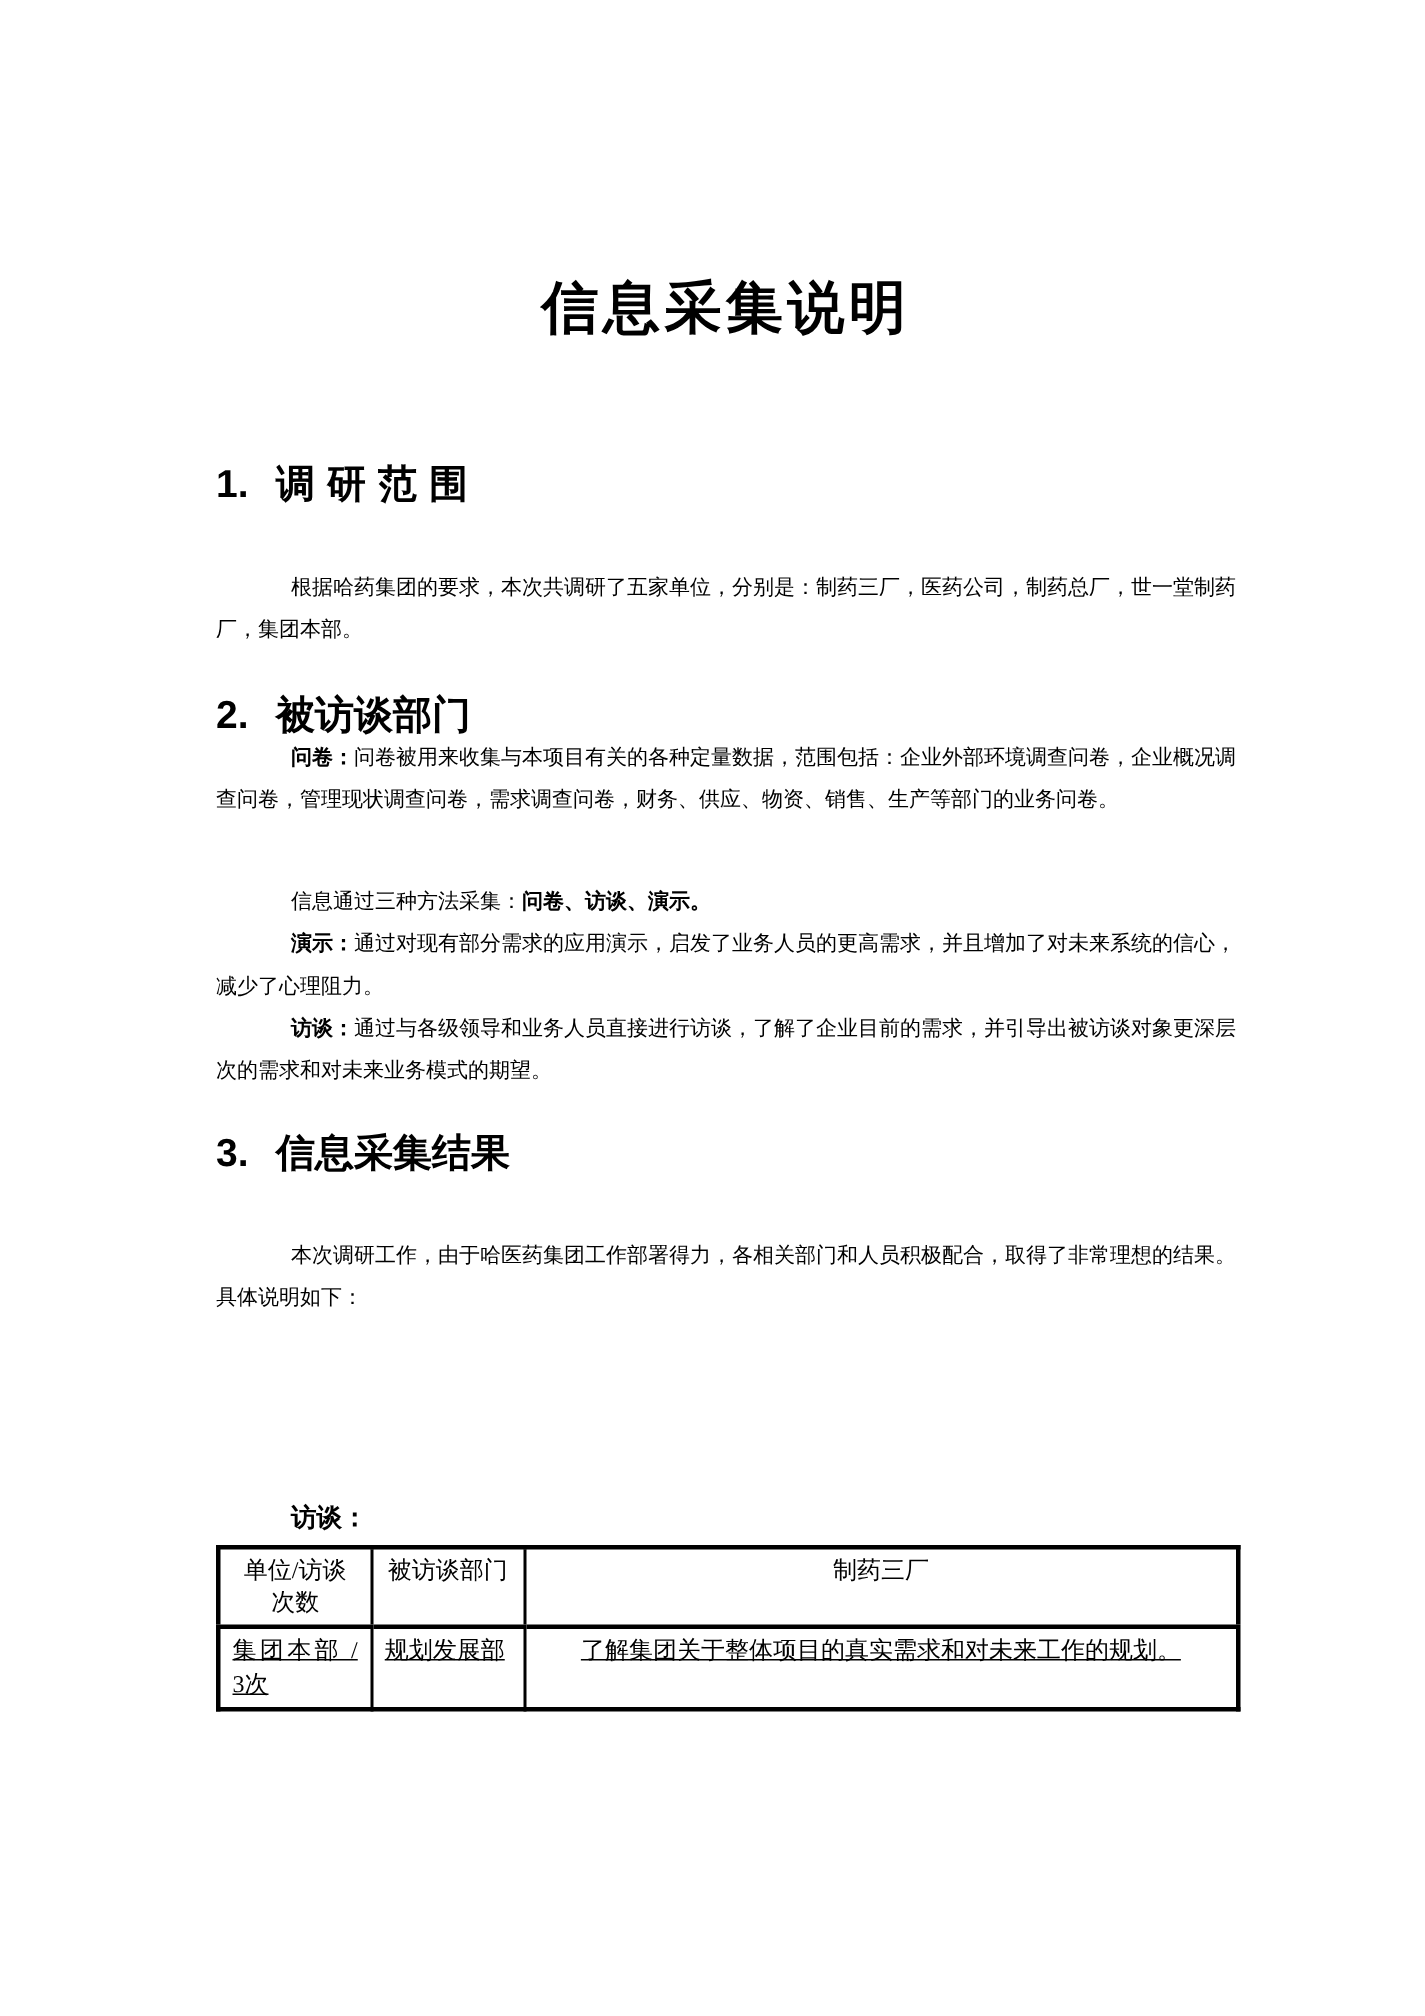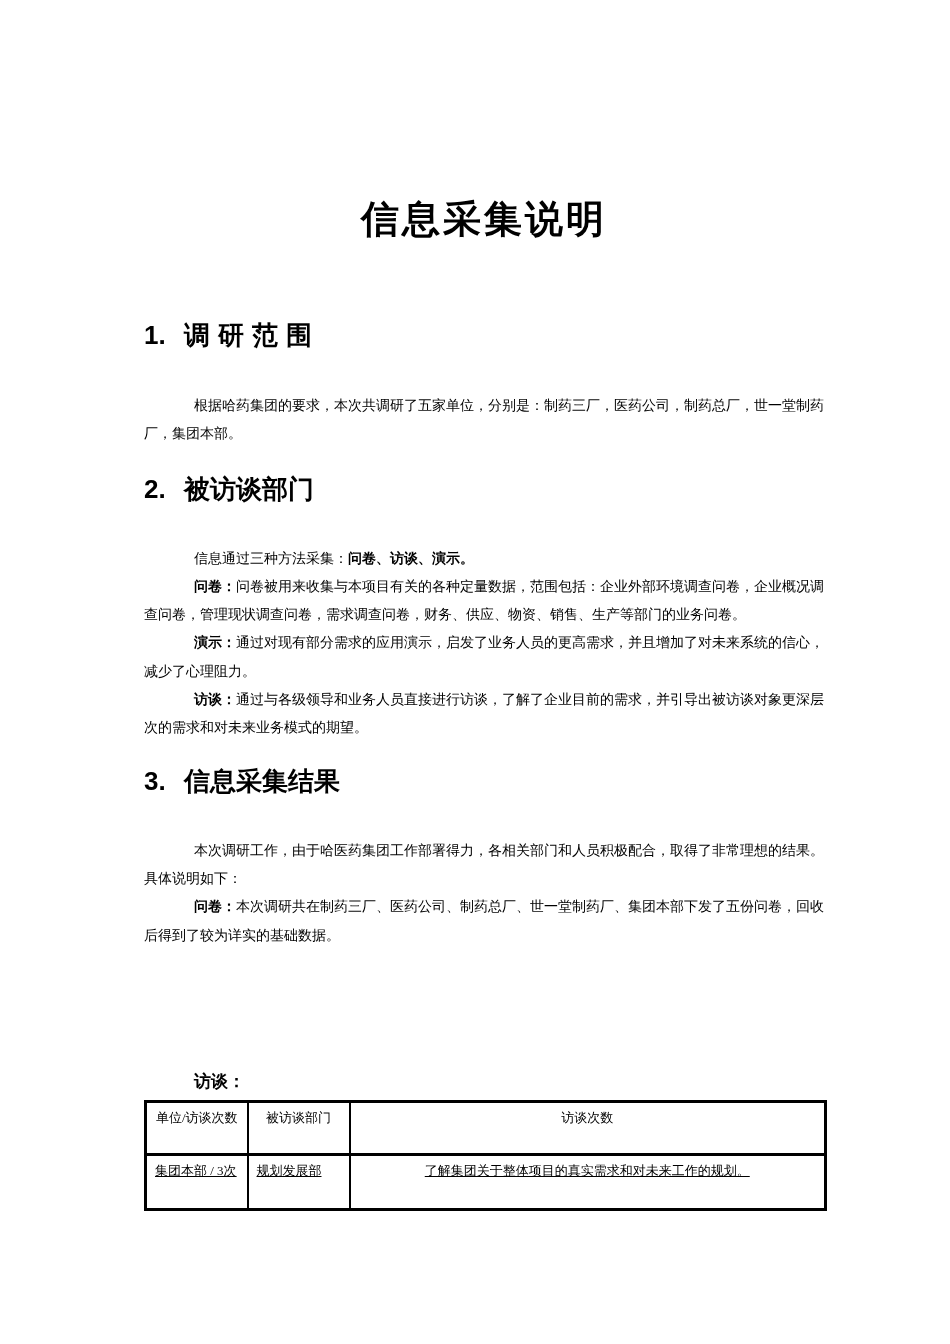--- a/index.html
+++ b/index.html
@@ -1,20 +1,20 @@
 <!DOCTYPE html>
 <html><head>
 <meta charset="utf-8">
 <style>
   html, body { margin: 0; padding: 0; background: #ffffff; }
   .page {
     position: relative;
     width: 950px;
     height: 1215px;
-    margin: 16px auto;
+    margin: 3px auto;
     background: #ffffff;
     color: #000000;
     box-sizing: border-box;
     padding: 183px 126px 0 144px;
     font-family: "Liberation Serif", "DejaVu Serif", serif;
     overflow: hidden;
   }
   .doc-title {
     margin: 0;
     font-size: 38px;
@@ -52,21 +52,21 @@
     line-height: 28px;
     text-indent: 50px;
     font-weight: bold;
   }
   table.interview {
     margin-top: 4px;
     border-collapse: collapse;
     table-layout: fixed;
     width: 680px;
     border: 3px solid #000000;
-    font-size: 13px;
+    font-size: 16px;
   }
   table.interview th {
     border: 2px solid #000000;
     border-bottom: 3px solid #000000;
     font-weight: normal;
     text-align: center;
     vertical-align: top;
     line-height: 21px;
     padding: 4px 8px;
     height: 42px;
@@ -93,56 +93,53 @@
   <div class="sec-heading mt-h1">
     <span class="h-num">1.</span><span class="h-txt spaced">调研范围</span>
   </div>
   <p class="body-para mt-p1">
     <span>根据哈药集团的要求，本次共调研了五家单位，分别是：制药三厂，医药公司，制药总厂，世一堂制药厂，集团本部。</span>
   </p>
 
   <div class="sec-heading mt-h2">
     <span class="h-num">2.</span><span class="h-txt">被访谈部门</span>
   </div>
+  <p class="body-para">
+    <b>问卷：</b><span>问卷被用来收集与本项目有关的各种定量数据，范围包括：企业外部环境调查问卷，企业概况调查问卷，管理现状调查问卷，需求调查问卷，财务、供应、物资、销售、生产等部门的业务问卷。</span>
+  </p>
   <p class="body-para mt-p">
     <span>信息通过三种方法采集：</span><b>问卷、访谈、演示。</b>
-  </p>
-  <p class="body-para">
-    <b>问卷：</b><span>问卷被用来收集与本项目有关的各种定量数据，范围包括：企业外部环境调查问卷，企业概况调查问卷，管理现状调查问卷，需求调查问卷，财务、供应、物资、销售、生产等部门的业务问卷。</span>
   </p>
   <p class="body-para">
     <b>演示：</b><span>通过对现有部分需求的应用演示，启发了业务人员的更高需求，并且增加了对未来系统的信心，减少了心理阻力。</span>
   </p>
   <p class="body-para">
     <b>访谈：</b><span>通过与各级领导和业务人员直接进行访谈，了解了企业目前的需求，并引导出被访谈对象更深层次的需求和对未来业务模式的期望。</span>
   </p>
 
   <div class="sec-heading mt-h3">
     <span class="h-num">3.</span><span class="h-txt">信息采集结果</span>
   </div>
   <p class="body-para mt-p">
     <span>本次调研工作，由于哈医药集团工作部署得力，各相关部门和人员积极配合，取得了非常理想的结果。具体说明如下：</span>
   </p>
-  <p class="body-para">
-    <b>问卷：</b><span>本次调研共在制药三厂、医药公司、制药总厂、世一堂制药厂、集团本部下发了五份问卷，回收后得到了较为详实的基础数据。</span>
-  </p>
 
   <div class="tbl-label">访谈：</div>
 
   <table class="interview">
     <colgroup>
       <col style="width:102px">
       <col style="width:102px">
       <col style="width:476px">
     </colgroup>
     <thead>
       <tr>
         <th>单位/访谈次数</th>
         <th>被访谈部门</th>
-        <th>访谈次数</th>
+        <th>制药三厂</th>
       </tr>
     </thead>
     <tbody>
       <tr>
         <td class="cell-unit">集团本部 / 3次</td>
         <td class="cell-dept">规划发展部</td>
         <td class="cell-content">了解集团关于整体项目的真实需求和对未来工作的规划。</td>
       </tr>
     </tbody>
   </table>

